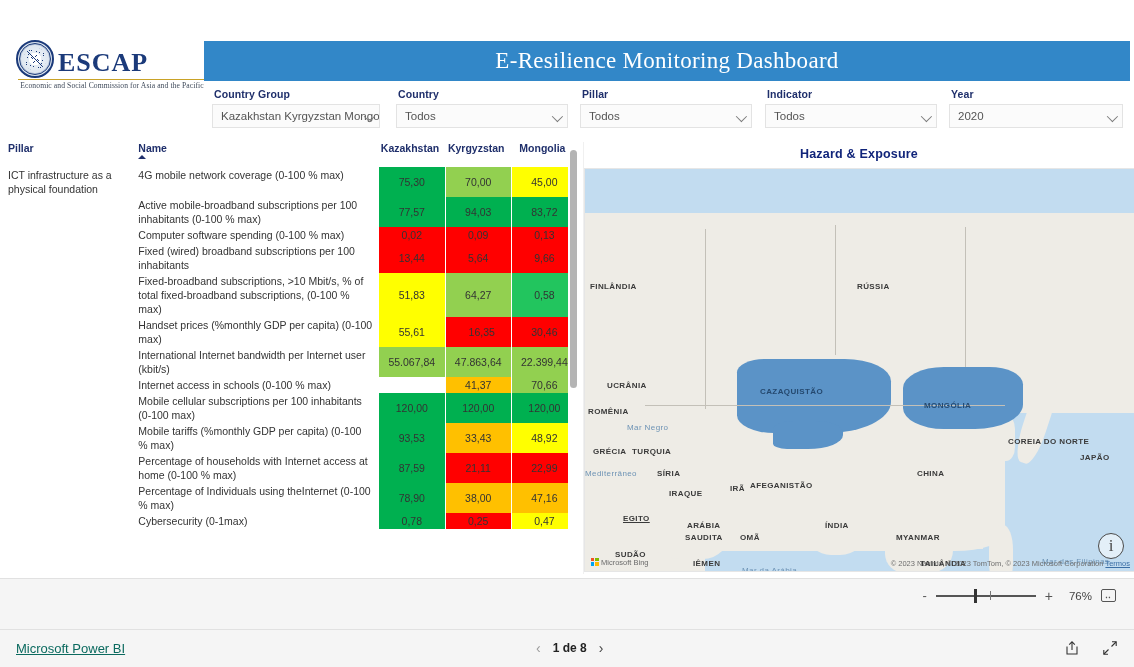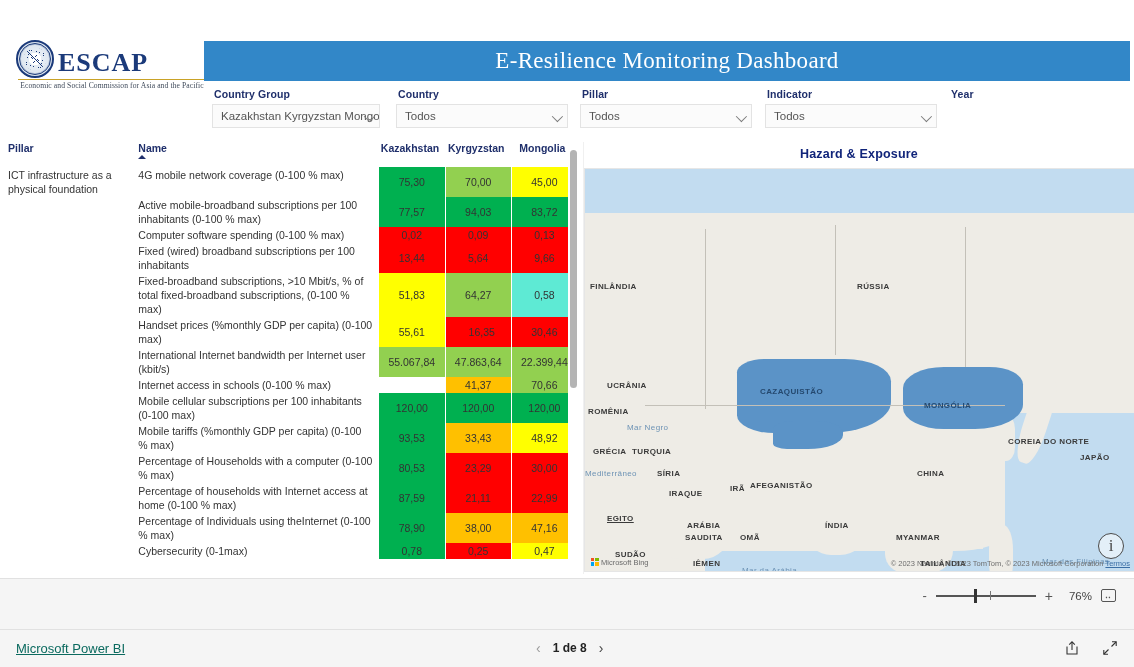--- a/index.html
+++ b/index.html
@@ -220,20 +220,24 @@
     </div>
     <div class="filter" id="f3">
       <div class="f-label">Indicator</div>
       <div class="f-select">
         <span>Todos</span>
         <span class="chev"></span>
       </div>
     </div>
     <div class="filter" id="f4">
       <div class="f-label">Year</div>
+      <div class="f-select">
+        <span>2020</span>
+        <span class="chev"></span>
+      </div>
     </div>
   </div>
 
   <div class="main">
 
     <div class="table-panel">
       <table class="matrix">
         <colgroup>
           <col class="col-pillar">
             <col class="col-name">
@@ -280,21 +284,21 @@
               <td class="name">Fixed (wired) broadband subscriptions per 100 inhabitants</td>
               <td class="val" style="background: rgb(255, 0, 0);">13,44</td>
               <td class="val" style="background: rgb(255, 0, 0);">5,64</td>
               <td class="val" style="background: rgb(255, 0, 0);">9,66</td>
             </tr>
             <tr>
               <td class="pillar"></td>
               <td class="name">Fixed-broadband subscriptions, &gt;10 Mbit/s, % of total fixed-broadband subscriptions, (0-100 % max)</td>
               <td class="val" style="background: rgb(255, 255, 0);">51,83</td>
               <td class="val" style="background: rgb(146, 208, 80);">64,27</td>
-              <td class="val" style="background: #5eead4;">0,58</td>
+              <td class="val" style="background: #22c55e;">0,58</td>
             </tr>
             <tr>
               <td class="pillar"></td>
               <td class="name">Handset prices (%monthly GDP per capita) (0-100 max)</td>
               <td class="val" style="background: rgb(255, 255, 0);">55,61</td>
               <td class="val" style="background: rgb(255, 0, 0); padding-left: 8px;">16,35</td>
               <td class="val" style="background: rgb(255, 0, 0);">30,46</td>
             </tr>
             <tr>
               <td class="pillar"></td>
@@ -316,27 +320,20 @@
               <td class="val" style="background: rgb(0, 176, 80);">120,00</td>
               <td class="val" style="background: rgb(0, 176, 80);">120,00</td>
               <td class="val" style="background: rgb(0, 176, 80);">120,00</td>
             </tr>
             <tr>
               <td class="pillar"></td>
               <td class="name">Mobile tariffs (%monthly GDP per capita) (0-100 % max)</td>
               <td class="val" style="background: rgb(0, 176, 80);">93,53</td>
               <td class="val" style="background: rgb(255, 192, 0);">33,43</td>
               <td class="val" style="background: rgb(255, 255, 0);">48,92</td>
-            </tr>
-            <tr>
-              <td class="pillar"></td>
-              <td class="name">Percentage of Households with a computer (0-100 % max)</td>
-              <td class="val" style="background: rgb(0, 176, 80);">80,53</td>
-              <td class="val" style="background: rgb(255, 0, 0);">23,29</td>
-              <td class="val" style="background: rgb(255, 0, 0);">30,00</td>
             </tr>
             <tr>
               <td class="pillar"></td>
               <td class="name">Percentage of households with Internet access at home (0-100 % max)</td>
               <td class="val" style="background: rgb(0, 176, 80);">87,59</td>
               <td class="val" style="background: rgb(255, 0, 0);">21,11</td>
               <td class="val" style="background: rgb(255, 0, 0);">22,99</td>
             </tr>
             <tr>
               <td class="pillar"></td>
@@ -406,21 +403,21 @@
             <div class="maplabel" style="left: 47px; top: 278px;">TURQUIA</div>
             <div class="maplabel" style="left: 8px; top: 278px;">GRÉCIA</div>
             <div class="maplabel sea-lbl" style="left: 0px; top: 300px;">Mediterrâneo</div>
             <div class="maplabel" style="left: 72px; top: 300px;">SÍRIA</div>
             <div class="maplabel" style="left: 84px; top: 320px;">IRAQUE</div>
             <div class="maplabel" style="left: 145px; top: 315px;">IRÃ</div>
             <div class="maplabel" style="left: 165px; top: 312px;">AFEGANISTÃO</div>
             <div class="maplabel" style="left: 332px; top: 300px;">CHINA</div>
             <div class="maplabel" style="left: 423px; top: 268px;">COREIA DO NORTE</div>
             <div class="maplabel" style="left: 495px; top: 284px;">JAPÃO</div>
-            <div class="maplabel" style="left: 22px; top: 345px; text-decoration: underline;">EGITO</div>
+            <div class="maplabel" style="left: 38px; top: 345px; text-decoration: underline;">EGITO</div>
             <div class="maplabel" style="left: 102px; top: 352px;">ARÁBIA</div>
             <div class="maplabel" style="left: 100px; top: 364px;">SAUDITA</div>
             <div class="maplabel" style="left: 155px; top: 364px;">OMÃ</div>
             <div class="maplabel" style="left: 30px; top: 381px;">SUDÃO</div>
             <div class="maplabel" style="left: 108px; top: 390px;">IÊMEN</div>
             <div class="maplabel" style="left: 240px; top: 352px;">ÍNDIA</div>
             <div class="maplabel" style="left: 311px; top: 364px;">MYANMAR</div>
             <div class="maplabel" style="left: 335px; top: 390px;">TAILÂNDIA</div>
             <div class="maplabel" style="left: 367px; top: 402px;">VIETNÃ</div>
             <div class="maplabel sea-lbl" style="left: 457px; top: 388px;">Mar das Filipinas</div>

